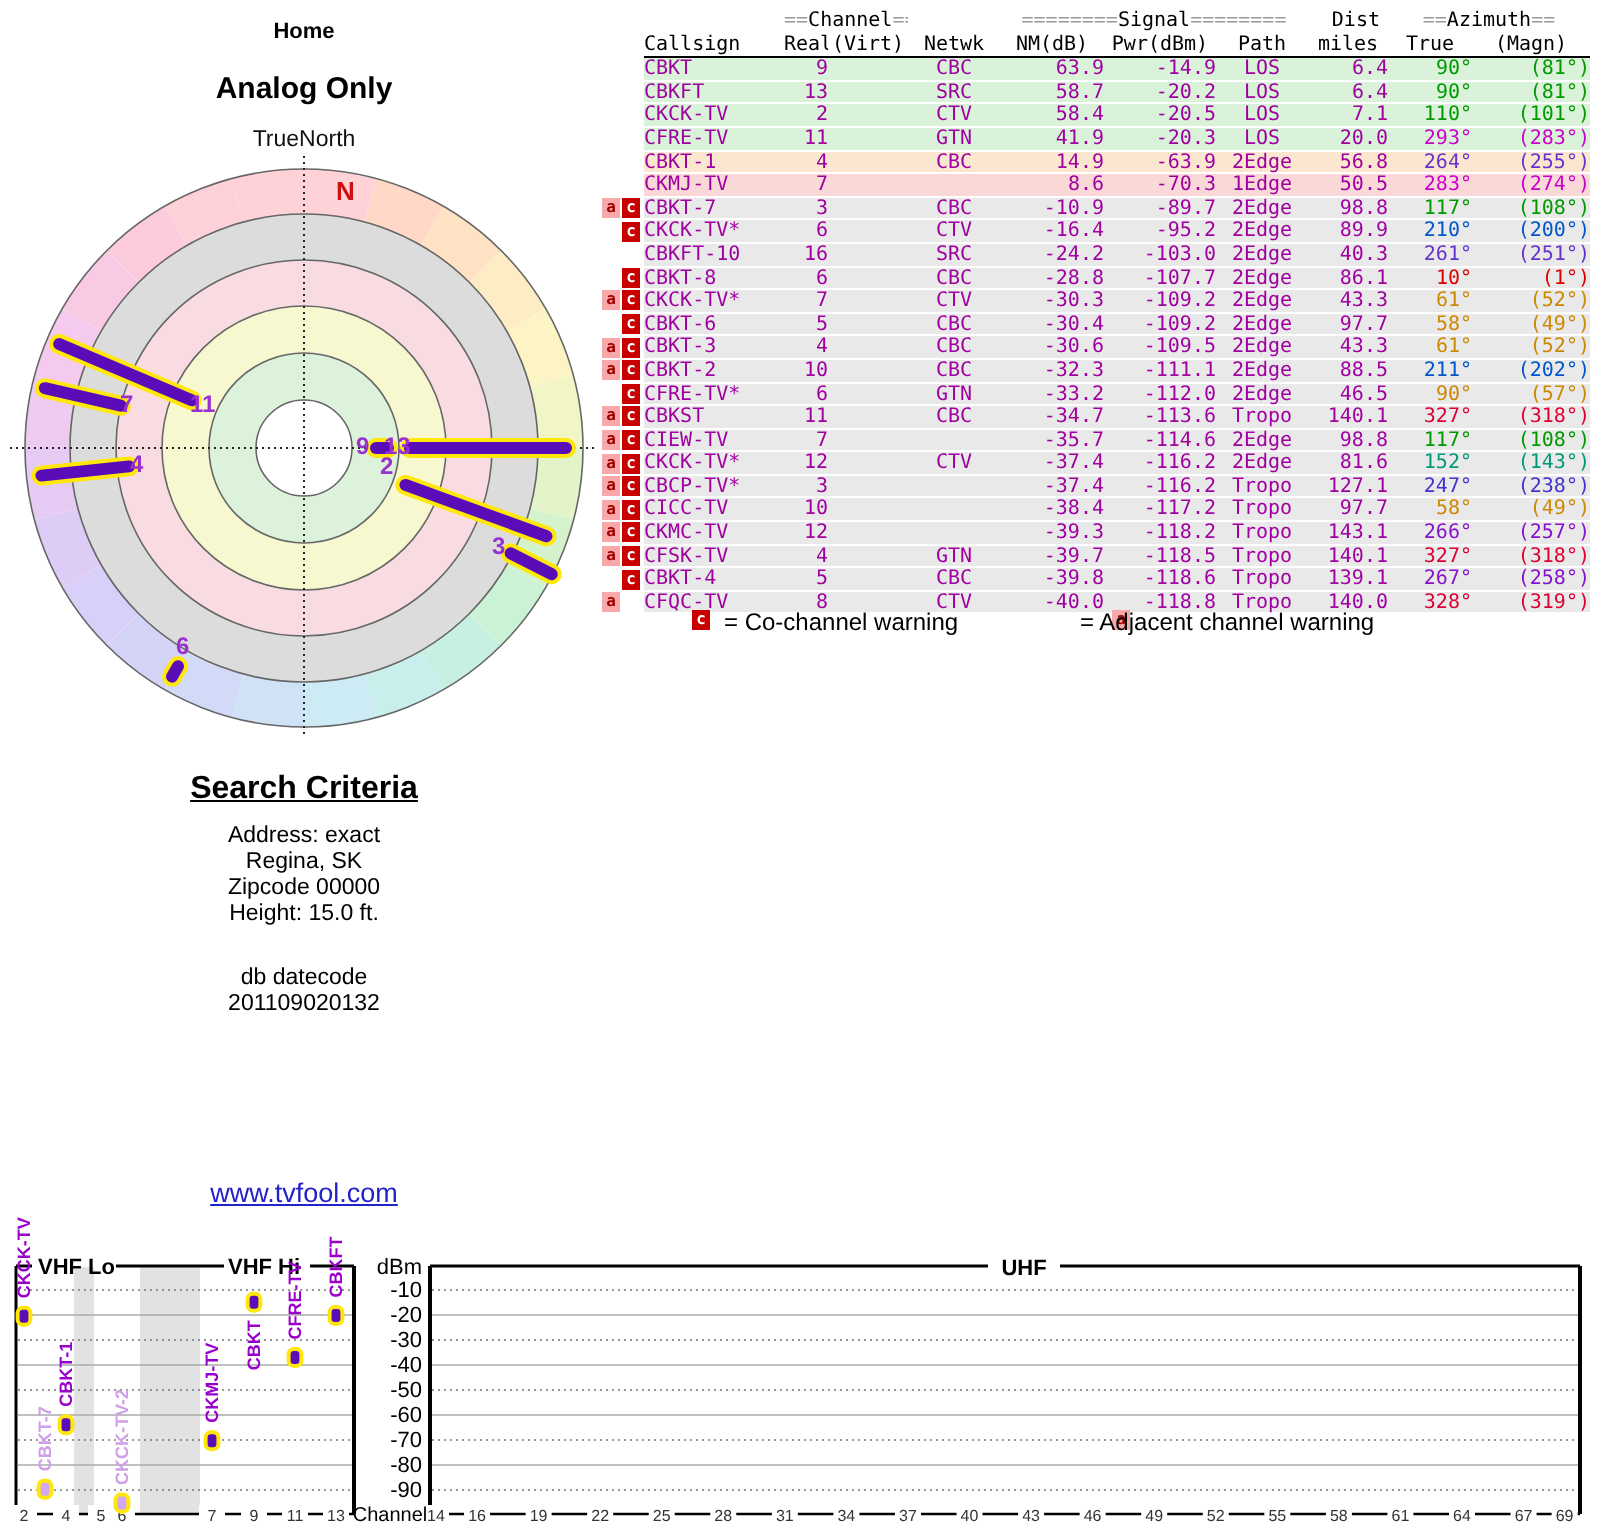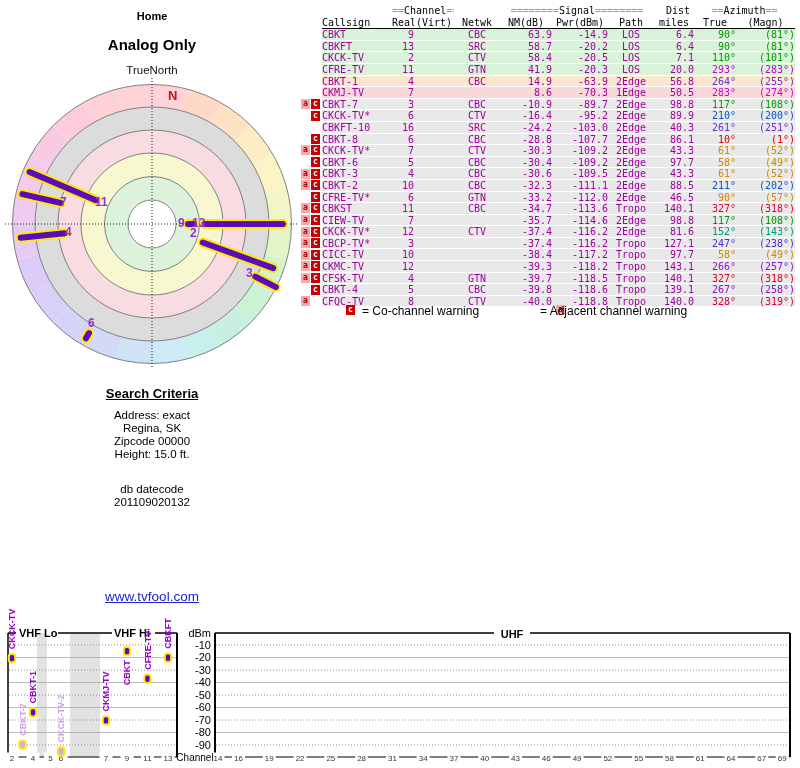--- a/index.html
+++ b/index.html
@@ -5,21 +5,21 @@
   html,body{margin:0;padding:0}
   body{width:800px;height:768px;position:relative;background:#fff;
        font-family:"Liberation Sans",sans-serif;overflow:hidden}
   .abs{position:absolute}
   
   .rtitle{left:0;top:10px;width:304px;text-align:center;font-weight:bold;font-size:11px;color:#000}
   .rsub{left:0;top:36px;width:304px;text-align:center;font-weight:bold;font-size:15px;color:#000}
   .tnorth{left:0;top:64px;width:304px;text-align:center;font-size:11.5px;color:#111}
   
   .crit{left:0;top:386px;width:304px;text-align:center;color:#000}
-  .crit h3{margin:0 0 8px 0;font-size:13px;text-decoration:underline}
+  .crit h3{margin:0 0 8px 0;font-size:16px;text-decoration:underline}
   .crit .ln{font-size:11.5px;line-height:13px}
   .critfoot{left:0;top:483px;width:304px;text-align:center}
   .critfoot .ln{font-size:11.5px;line-height:13px}
   .sitelink{left:0;top:589px;width:304px;text-align:center;font-size:13.5px}
   .sitelink a{color:#2222cc}
   
   #station-table{position:absolute;left:322px;top:5px;border-collapse:collapse;table-layout:fixed;
      width:473px;font-family:"DejaVu Sans Mono","Liberation Mono",monospace;font-size:10px;line-height:11.6px;color:#000}
   #station-table th,#station-table td{padding:0;margin:0;white-space:pre;overflow:hidden;font-weight:normal}
   #station-table thead th{text-align:center}

